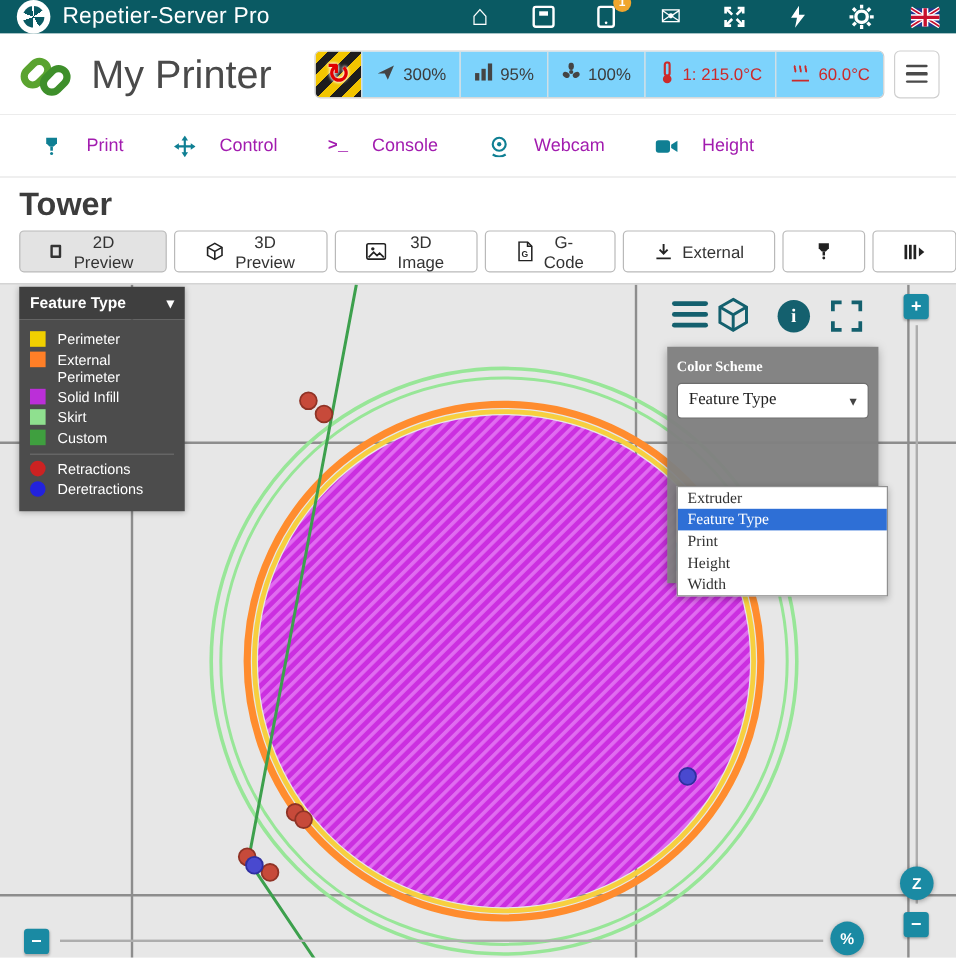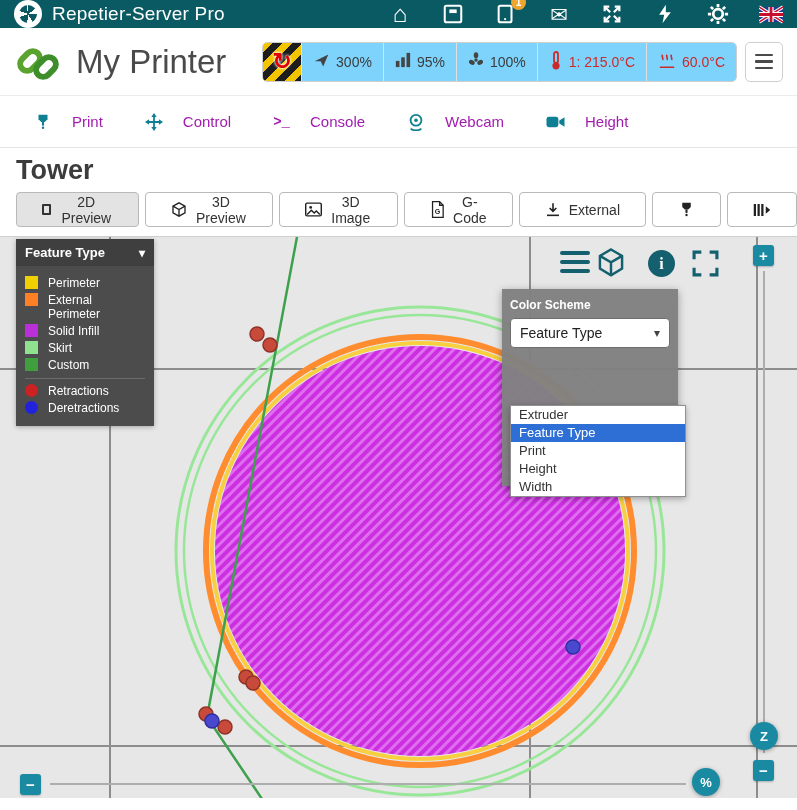--- a/index.html
+++ b/index.html
@@ -87,22 +87,22 @@
   .pc { position:absolute; color:#14606e; cursor:pointer; }
   .pc-menu { left:560px; top:14px; display:flex; flex-direction:column; gap:5px; }
   .pc-menu i { width:30px; height:4px; background:#14606e; border-radius:2px; }
   .pc-cube { left:596px; top:10px; }
   .pc-info { left:648px; top:13px; width:27px; height:27px; border-radius:50%;
     background:#14606e; color:#fff; display:flex; align-items:center; justify-content:center;
     font-weight:bold; font-size:16px; font-family:"Liberation Serif", serif; }
   .pc-full { left:692px; top:13px; }
 
   
-  .scheme-panel { position:absolute; left:502px; top:52px; width:176px; height:197px;
-    background:rgba(128,128,128,.96); box-shadow:0 2px 8px rgba(0,0,0,.35); }
+  .scheme-panel { position:absolute; left:556px; top:52px; width:176px; height:197px;
+    background:rgba(128,128,128,.96); box-shadow:0 2px 8px rgba(0,0,0,.35);font-family:Liberation Serif, serif; }
   .scheme-label { color:#fff; font-size:12px; font-weight:bold; padding:9px 8px 4px; }
   .select { margin:2px 8px 0; height:30px; background:#fff; border:1px solid #6d6d6d;
     border-radius:4px; display:flex; align-items:center; padding:0 9px; font-size:14px;
     color:#222; cursor:pointer; }
   .select .caret { margin-left:auto; color:#444; font-size:12px; }
   .options { position:absolute; left:8px; top:116px; width:176px; background:#fff;
     border:1px solid #909090; box-shadow:0 2px 6px rgba(0,0,0,.3); z-index:5; }
   .option { height:18px; line-height:18px; padding-left:8px; font-size:13px; color:#333;
     cursor:pointer; }
   .option.selected { background:#2e6fd6; color:#fff; }

